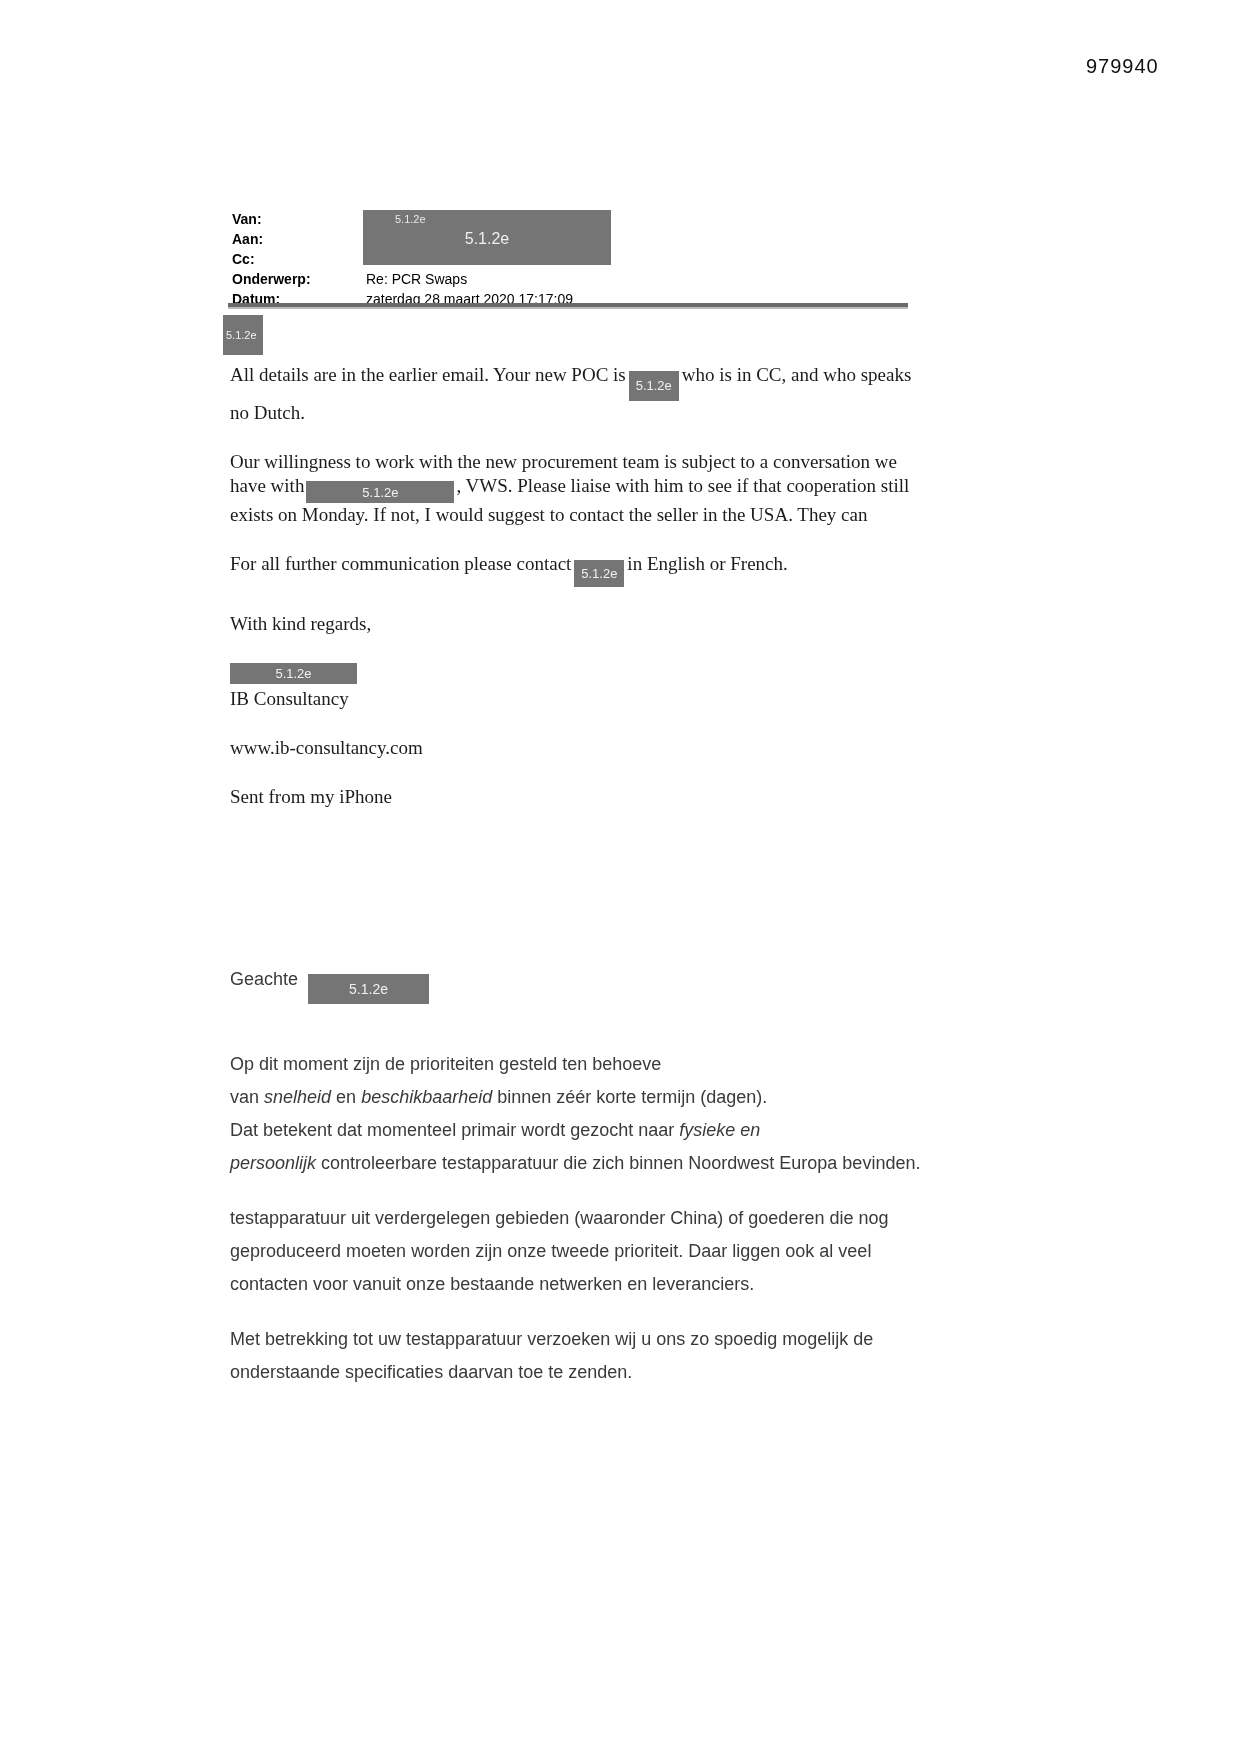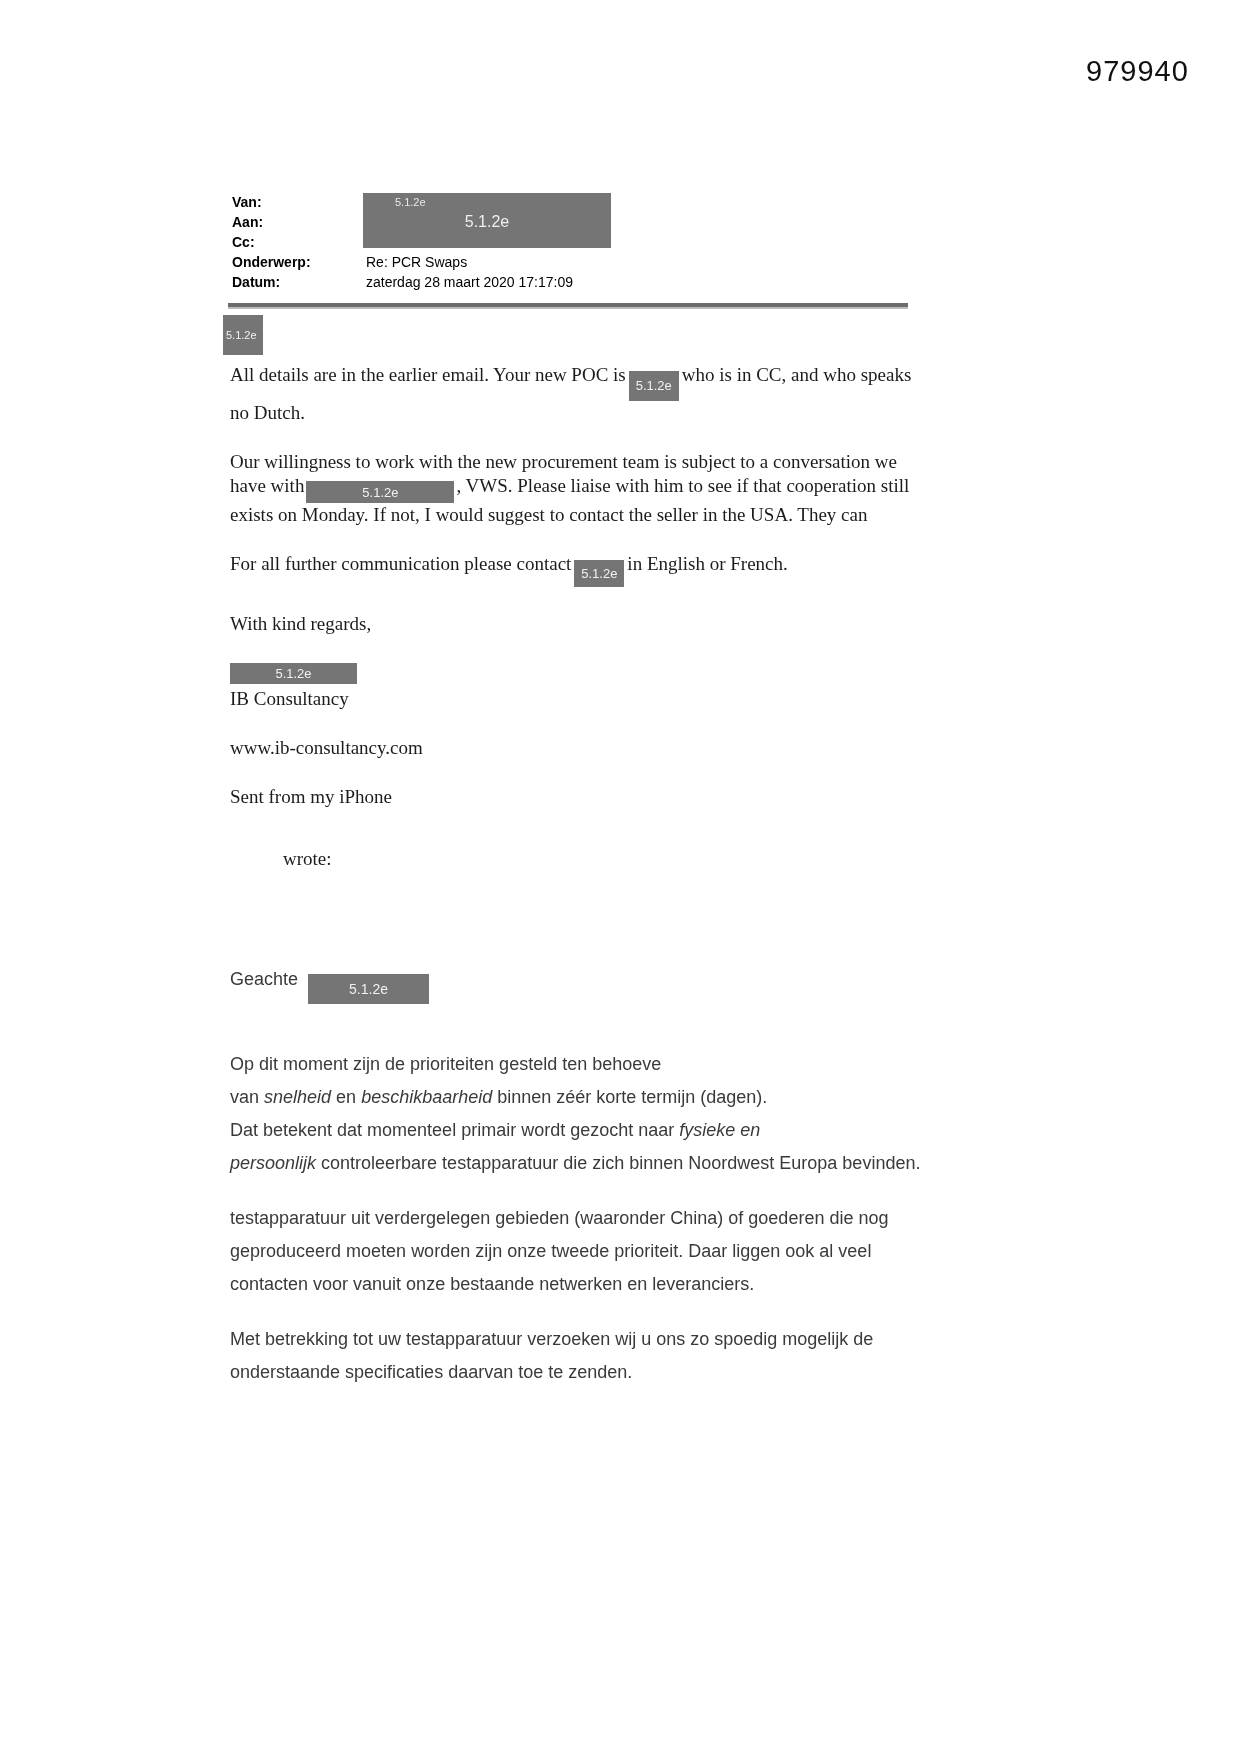--- a/index.html
+++ b/index.html
@@ -11,25 +11,25 @@
   
   .redact{
     background:#757575;color:#f1f1f1;
     font-family:"Liberation Sans",sans-serif;
     display:inline-flex;align-items:center;justify-content:center;
     line-height:1;
   }
   
   .page-number{
     position:absolute;top:55px;left:1086px;
-    font-family:"Liberation Sans",sans-serif;font-size:29px;color:#101010;
+    font-family:"Liberation Sans",sans-serif;font-size:20px;color:#101010;
     letter-spacing:1px;
   }
   
-  .mail-header{position:absolute;left:232px;top:192px;width:690px;
+  .mail-header{position:absolute;left:232px;top:209px;width:690px;
     font-family:"Liberation Sans",sans-serif;font-size:14px;color:#000;}
   .mail-header .row{height:20px;line-height:20px;white-space:nowrap;}
   .mail-header .lbl{display:inline-block;width:134px;font-weight:bold;}
   .hdr-redact{
     position:absolute;left:131px;top:1px;width:248px;height:55px;
     background:#757575;
   }
   .hdr-redact .small-code{
     position:absolute;left:32px;top:3px;font-size:11px;color:#e9e9e9;
     font-family:"Liberation Sans",sans-serif;
@@ -106,21 +106,20 @@
   <div class="gap-s"></div>
   <div class="redact r-sig">5.1.2e</div>
   <div class="ln"><span>IB Consultancy</span></div>
   <div class="gap-s"></div>
   <div class="ln"><span>www.ib-consultancy.com</span></div>
   <div class="gap-s"></div>
   <div class="ln"><span>Sent from my iPhone</span></div>
 </div>
 
 <div class="quote-header">
-  <div class="ln"><span>wrote:</span></div>
 </div>
 
 <div class="email-nl">
   <div class="ln"><span>Geachte</span><span class="redact r-geachte">5.1.2e</span></div>
   <div class="gap-n"></div>
   <div class="gap-n"></div>
   <div class="ln"><span>Op dit moment zijn de prioriteiten gesteld ten behoeve</span></div>
   <div class="ln"><span>van </span><span class="it">snelheid</span><span> en </span><span class="it">beschikbaarheid</span><span> binnen zéér korte termijn (dagen).</span></div>
   <div class="ln"><span>Dat betekent dat momenteel primair wordt gezocht naar </span><span class="it">fysieke en</span></div>
   <div class="ln"><span class="it">persoonlijk</span><span> controleerbare testapparatuur die zich binnen Noordwest Europa bevinden.</span></div>

